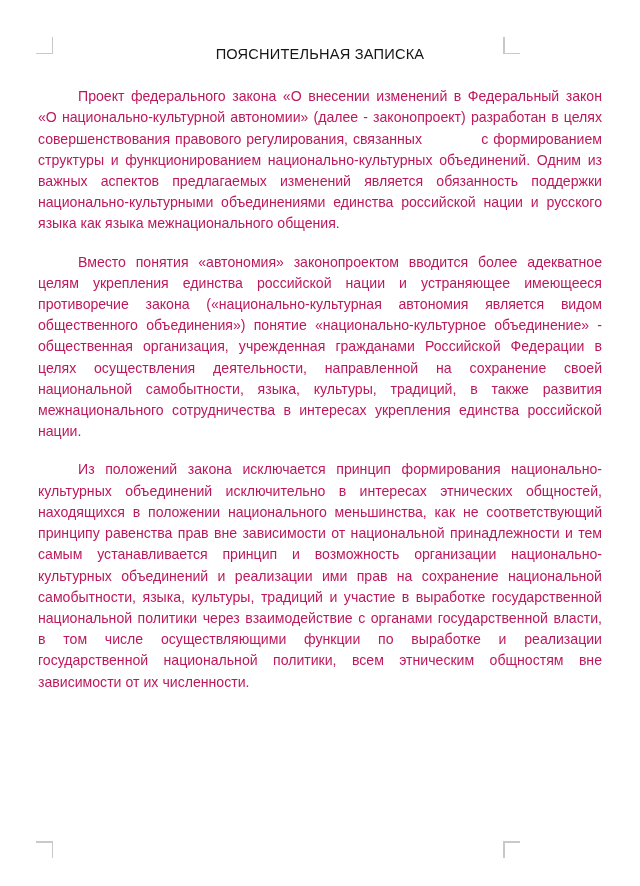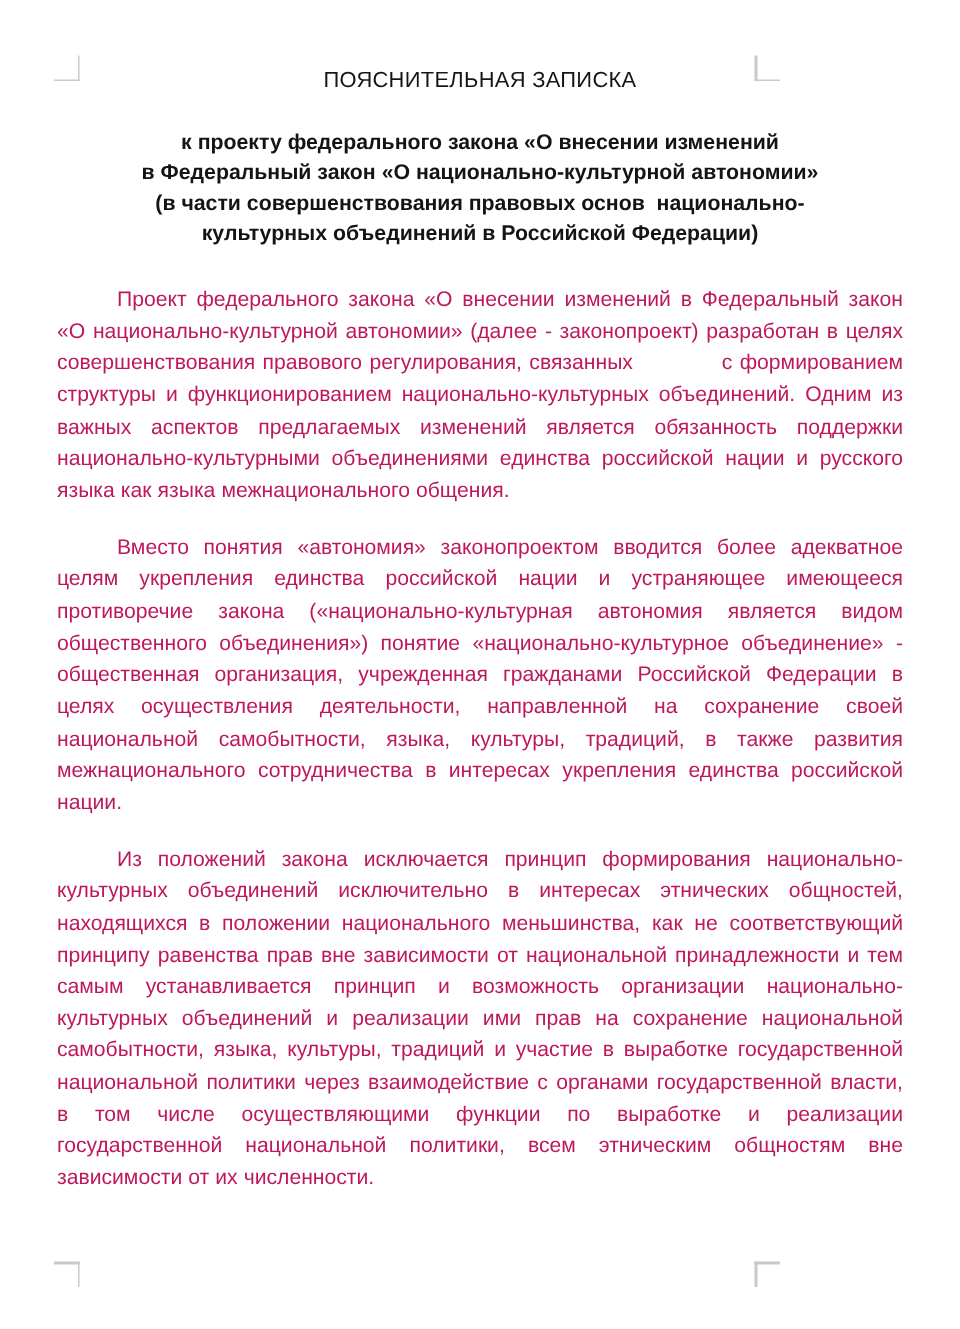--- a/index.html
+++ b/index.html
@@ -123,24 +123,20 @@
 
   <div class="crop-mark crop-tl"></div>
   <div class="crop-mark crop-tr"></div>
   <div class="crop-mark crop-bl"></div>
   <div class="crop-mark crop-br"></div>
 
   <div id="content">
 
     <h1 class="doc-title">ПОЯСНИТЕЛЬНАЯ ЗАПИСКА</h1>
 
-    <div class="doc-subtitle">к проекту федерального закона «О внесении изменений
-в Федеральный закон «О национально-культурной автономии»
-(в части совершенствования правовых основ  национально-
-культурных объединений в Российской Федерации)</div>
 
     <div class="body-block">
       <p class="para">Проект федерального закона «О внесении изменений в Федеральный закон «О национально-культурной автономии» (далее - законопроект) разработан в целях совершенствования правового регулирования, связанных            с формированием структуры и функционированием национально-культурных объединений. Одним из важных аспектов предлагаемых изменений является обязанность поддержки национально-культурными объединениями единства российской нации и русского языка как языка межнационального общения.</p>
       <p class="para">Вместо понятия «автономия» законопроектом вводится более адекватное целям укрепления единства российской нации и устраняющее имеющееся противоречие закона («национально-культурная автономия является видом общественного объединения») понятие «национально-культурное объединение» - общественная организация, учрежденная гражданами Российской Федерации в целях осуществления деятельности, направленной на сохранение своей национальной самобытности, языка, культуры, традиций, в также развития межнационального сотрудничества в интересах укрепления единства российской нации.</p>
       <p class="para">Из положений закона исключается принцип формирования национально-культурных объединений исключительно в интересах этнических общностей, находящихся в положении национального меньшинства, как не соответствующий принципу равенства прав вне зависимости от национальной принадлежности и тем самым устанавливается принцип и возможность организации национально-культурных объединений и реализации ими прав на сохранение национальной самобытности, языка, культуры, традиций и участие в выработке государственной национальной политики через взаимодействие с органами государственной власти, в том числе осуществляющими функции по выработке и реализации государственной национальной политики, всем этническим общностям вне зависимости от их численности.</p>
     </div>
 
   </div>
 </div>
 

